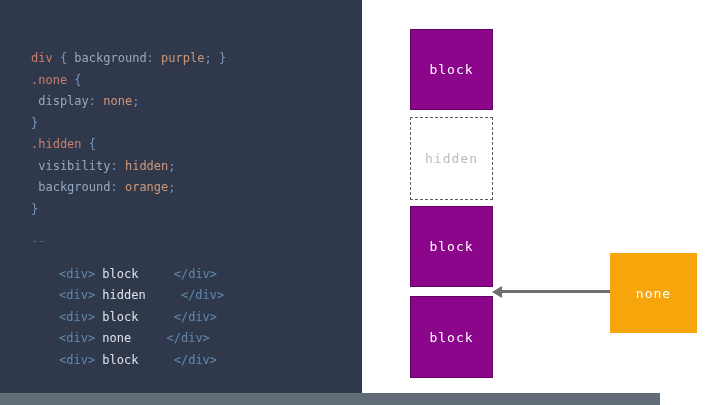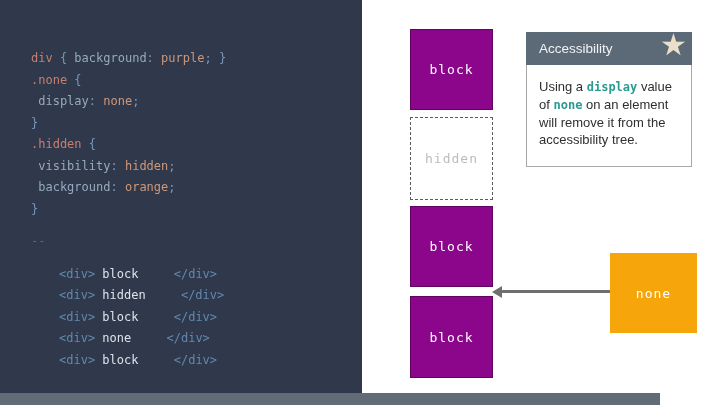--- a/index.html
+++ b/index.html
@@ -167,23 +167,16 @@
     <span>block</span>
   </div>
 
   <div class="arrow-line"></div>
   <div class="arrow-head"></div>
 
   <div class="none-box">
     <span>none</span>
   </div>
 
-  <div class="callout">
-    <div class="callout-header">
-      <span>Accessibility</span>
-      <span class="star">★</span>
-    </div>
-    <div class="callout-body" id="callout-body"><span>Using a </span><span class="mono-kw">display</span><span> value of </span><span class="mono-kw">none</span><span> on an element will remove it from the accessibility tree.</span></div>
-  </div>
 
   <div class="bottom-bar"></div>
 
 </div>
 
 </body></html>

